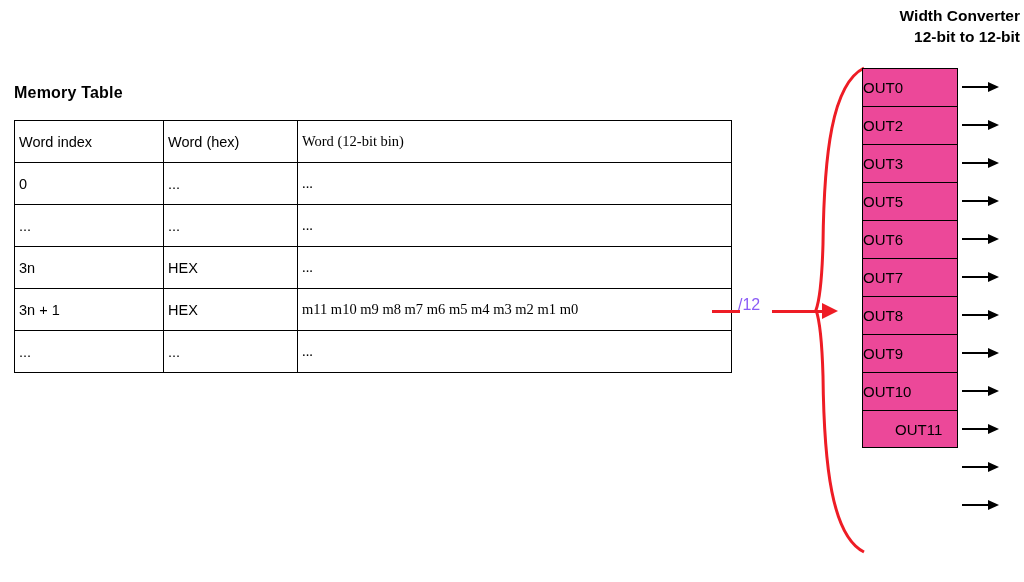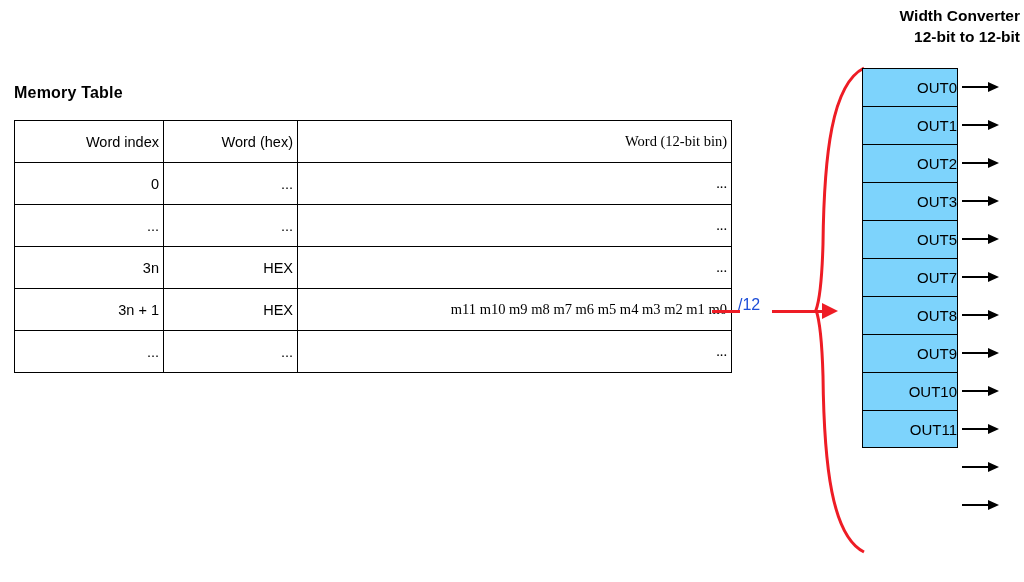--- a/index.html
+++ b/index.html
@@ -32,21 +32,21 @@
     position: absolute;
     left: 14px;
     top: 120px;
     width: 690px;
     border-collapse: collapse;
     table-layout: fixed;
   }
   #memory-table td {
     border: 1px solid #000000;
     height: 41px;
-    text-align: right;
+    text-align: left;
     vertical-align: middle;
     font-size: 14.5px;
     padding: 0 4px;
     background: #ffffff;
   }
   #memory-table .col-idx   { width: 140px; }
   #memory-table .col-hex   { width: 125px; }
   #memory-table .col-bin   { width: 425px; font-family: Liberation Serif, serif; }
   #memory-table tr.header td { font-size: 14.5px; }
 
@@ -66,23 +66,23 @@
     position: absolute;
     left: 862px;
     top: 68px;
     width: 96px;
   }
   .out-cell {
     border: 1px solid #000000;
     border-bottom: none;
     height: 38px;
     line-height: 38px;
-    text-align: right;
+    text-align: left;
     font-size: 15px;
-    background: #7dd3fc;
+    background: #ec4899;
     box-sizing: border-box;
   }
   .out-cell.last { border-bottom: 1px solid #000000; padding-left: 32px; }
 
   
   .out-arrow {
     position: absolute;
     left: 962px;
     width: 40px;
     height: 10px;
@@ -147,21 +147,21 @@
     height: 0;
     border-top: 8px solid transparent;
     border-bottom: 8px solid transparent;
     border-left: 16px solid #ee1c25;
   }
   #bus-label {
     position: absolute;
     left: 738px;
     top: 296px;
     font-size: 16px;
-    color: #1d4ed8;
+    color: #8b5cf6;
     font-family: "Liberation Sans", sans-serif;
   }
 </style>
 </head>
 <body>
 
 <div id="memory-title">Memory Table</div>
 
 <table id="memory-table">
   <tbody>
@@ -209,24 +209,24 @@
   <div>Width Converter</div>
   <div>12-bit to 12-bit</div>
 </div>
 
 <svg id="brace" viewBox="0 0 54 492" preserveAspectRatio="none">
   <path d="M50 4 C 18 20, 10 90, 9 180 C 8 215, 6 235, 2 246 C 6 257, 8 277, 9 312 C 10 402, 18 472, 50 488" fill="none" stroke="#ee1c25" stroke-width="3"></path>
 </svg>
 
 <div id="out-stack">
   <div class="out-cell">OUT0</div>
-  <div class="out-cell">OUT1</div>
   <div class="out-cell">OUT2</div>
   <div class="out-cell">OUT3</div>
   <div class="out-cell">OUT5</div>
+  <div class="out-cell">OUT6</div>
   <div class="out-cell">OUT7</div>
   <div class="out-cell">OUT8</div>
   <div class="out-cell">OUT9</div>
   <div class="out-cell">OUT10</div>
   <div class="out-cell last">OUT11</div>
 </div>
 
 <div class="out-arrow" style="top:82px;">
     <div class="shaft"></div>
     <div class="head"></div>

